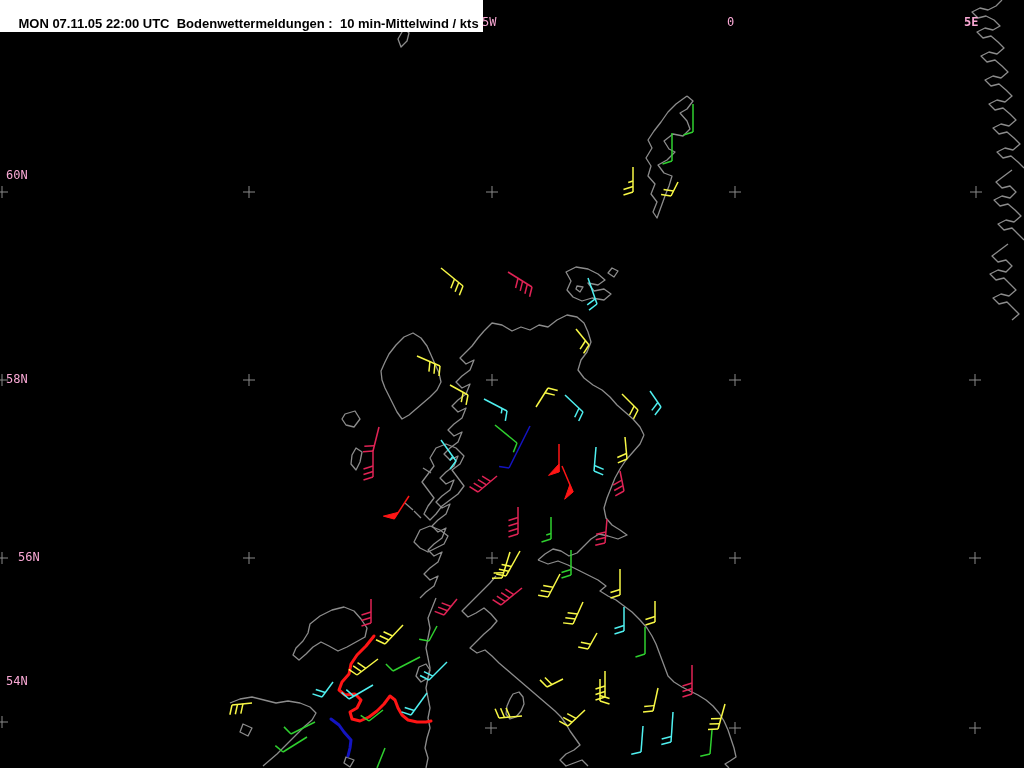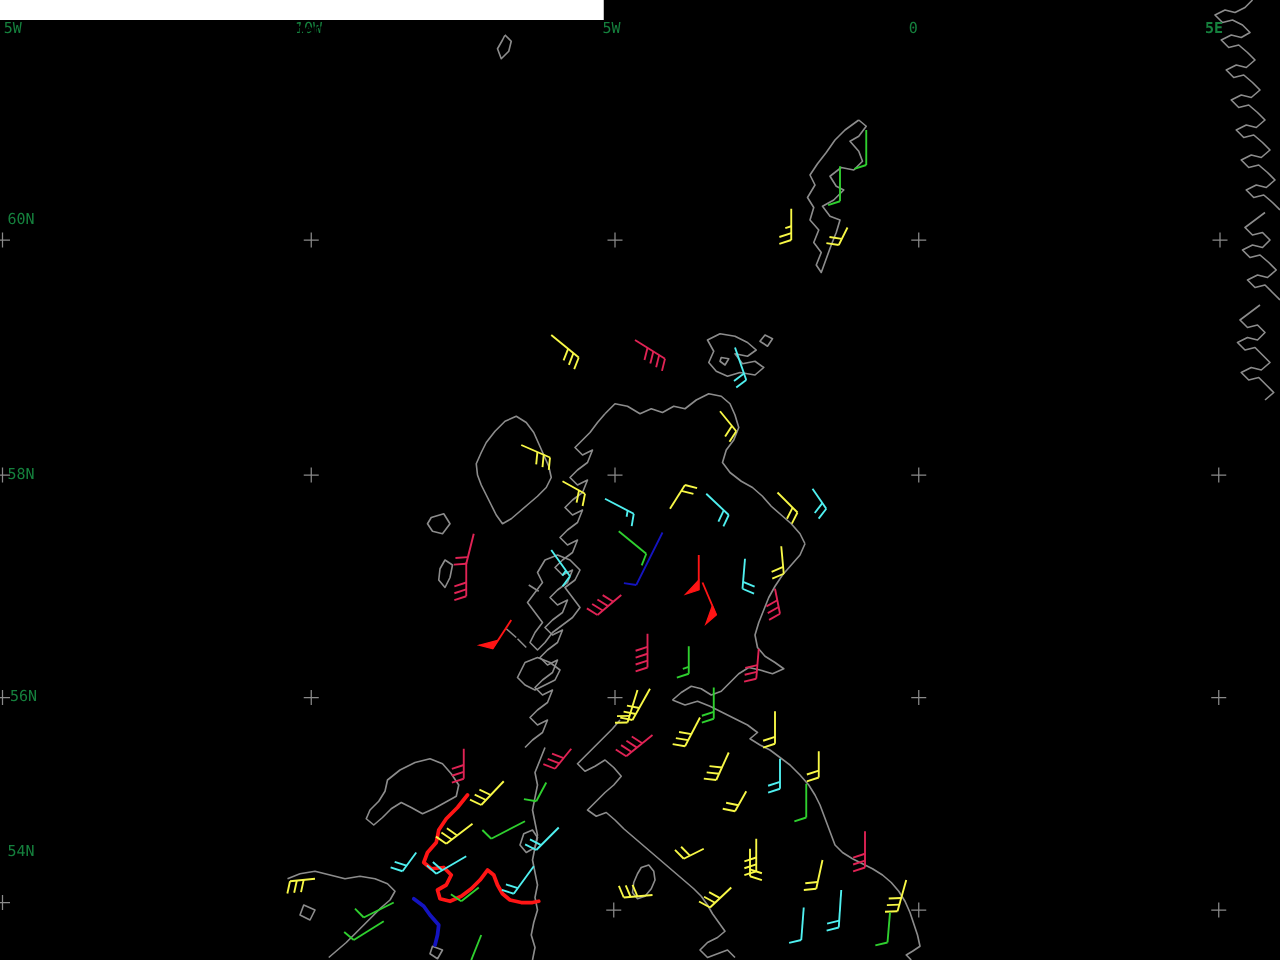--- a/index.html
+++ b/index.html
@@ -1,21 +1,21 @@
 <!DOCTYPE html>
 <html><head>
 <meta charset="utf-8">
 <style>
   html,body{margin:0;padding:0;background:#000;}
   #screen{position:relative;width:1024px;height:768px;background:#000;overflow:hidden;
           font-family:"Liberation Sans",sans-serif;}
   #map-svg{position:absolute;left:0;top:0;width:1024px;height:768px;}
-  .titlebar{position:absolute;left:0;top:0;height:16px;background:#fff;color:#000;
+  .titlebar{position:absolute;left:0;top:0;height:32px;background:#fff;color:#000;
             font:bold 13px/16px "Liberation Sans",sans-serif;padding:0 4px;white-space:pre;z-index:5;}
-  .geo-label{position:absolute;color:#15803d;font:12px "DejaVu Sans Mono",monospace;
+  .geo-label{position:absolute;color:#f9a8d4;font:12px "DejaVu Sans Mono",monospace;
              white-space:pre;z-index:2;}
 </style>
 </head>
 <body>
 
 <div id="screen">
   <svg id="map-svg" viewBox="0 0 1024 768">
     <g id="g-coast">
         <polyline points="687,96 693,101 687,109 680,113 687,121 690,129 683,136 673,134 664,141 669,149 675,152 667,160 658,165 664,173 672,176 669,186 665,196 661,207 657,218 653,212 657,202 651,194 655,184 648,176 651,166 646,158 652,148 648,140 654,131 661,122 668,112 676,104 687,96" fill="none" stroke="#8c8c8c" stroke-width="1.3" stroke-linejoin="round"></polyline>
         <polygon points="404,28 409,33 407,41 401,47 398,39 402,32" fill="none" stroke="#8c8c8c" stroke-width="1.3" stroke-linejoin="round"></polygon>
@@ -423,16 +423,16 @@
     <span>MON 07.11.05 22:00 UTC  Bodenwettermeldungen :  10 min-Mittelwind / kts</span>
   </div>
   <div id="labels">
       <div class="geo-label" style="left: 3px; top: 15px;">5W</div>
       <div class="geo-label" style="left: 236px; top: 15px;">10W</div>
       <div class="geo-label" style="left: 482px; top: 15px;">5W</div>
       <div class="geo-label" style="left: 727px; top: 15px;">0</div>
       <div class="geo-label" style="left: 964px; top: 15px; font-weight: bold;">5E</div>
       <div class="geo-label" style="left: 6px; top: 168px;">60N</div>
       <div class="geo-label" style="left: 6px; top: 372px; text-align: right;">58N</div>
-      <div class="geo-label" style="left: 8px; top: 550px; text-align: center;">56N</div>
+      <div class="geo-label" style="left: 18px; top: 550px; text-align: center;">56N</div>
       <div class="geo-label" style="left: 6px; top: 674px;">54N</div>
     </div>
 </div>
 
 </body></html>

